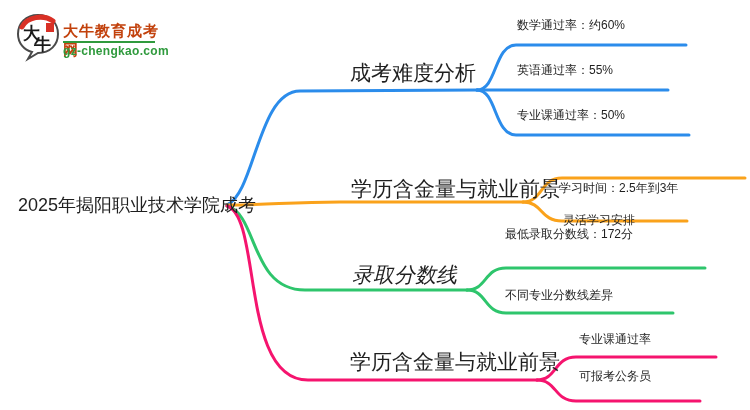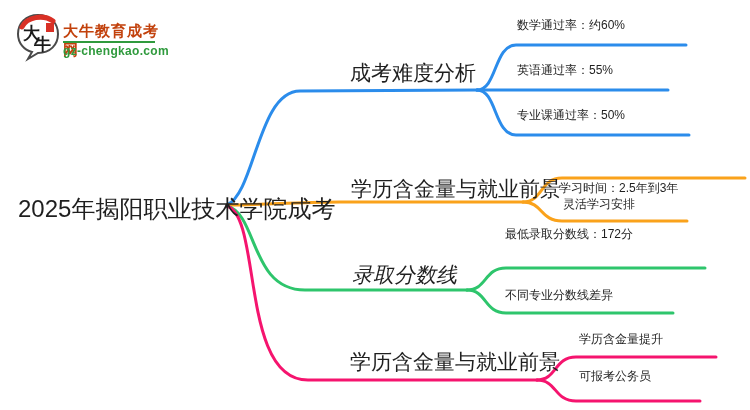--- a/index.html
+++ b/index.html
@@ -6,21 +6,21 @@
   body{
     width:750px;height:410px;position:relative;overflow:hidden;
     background:#ffffff;
     font-family:"Liberation Sans","DejaVu Sans",sans-serif;
   }
   #map-lines{position:absolute;left:0;top:0;z-index:1;}
   .label{
     position:absolute;z-index:2;white-space:nowrap;
     color:#1f1f1f;font-size:12px;line-height:1.25;
   }
-  .root-label{font-size:24px;}
+  .root-label{font-size:18px;}
   .branch-label{font-size:21px;}
   
   #logo{position:absolute;left:14px;top:10px;width:160px;height:58px;z-index:3;}
   #logo-icon{position:absolute;left:1px;top:2px;}
   #logo-title{
     position:absolute;left:49px;top:12px;
     font-size:15px;font-weight:bold;letter-spacing:1px;
   }
   #logo-divider{position:absolute;left:49px;top:31px;width:92px;height:2px;}
   #logo-domain{
@@ -28,21 +28,21 @@
     font-size:12px;font-weight:bold;letter-spacing:.3px;
   }
   
   #root-label        {left:18px;  top:194px;}
   #b1-label          {left:350px; top:60px;}
   #b1c1-label        {left:517px; top:18px;}
   #b1c2-label        {left:517px; top:63px;}
   #b1c3-label        {left:517px; top:108px;}
   #b2-label          {left:351px; top:176px;}
   #b2c1-label        {left:559px; top:152px;margin-top:29px;}
-  #b2c2-label        {left:563px; top:197px;}
+  #b2c2-label        {left:563px; top:213px;}
   #b3-label          {left:352px; top:262px;font-style:italic;}
   #b3c1-label        {left:505px; top:227px;}
   #b3c2-label        {left:505px; top:288px;}
   #b4-label          {left:350px; top:349px;}
   #b4c1-label        {left:579px; top:332px;}
   #b4c2-label        {left:579px; top:369px;}
 </style>
 </head>
 <body>
 
@@ -90,14 +90,14 @@
 
 <div class="label branch-label" id="b2-label">学历含金量与就业前景</div>
 <div class="label" id="b2c1-label">学习时间：2.5年到3年</div>
 <div class="label" id="b2c2-label">灵活学习安排</div>
 
 <div class="label branch-label" id="b3-label">录取分数线</div>
 <div class="label" id="b3c1-label">最低录取分数线：172分</div>
 <div class="label" id="b3c2-label">不同专业分数线差异</div>
 
 <div class="label branch-label" id="b4-label">学历含金量与就业前景</div>
-<div class="label" id="b4c1-label">学历含金量提升</div>
+<div class="label" id="b4c1-label">专业课通过率</div>
 <div class="label" id="b4c2-label">可报考公务员</div>
 
 </body></html>

